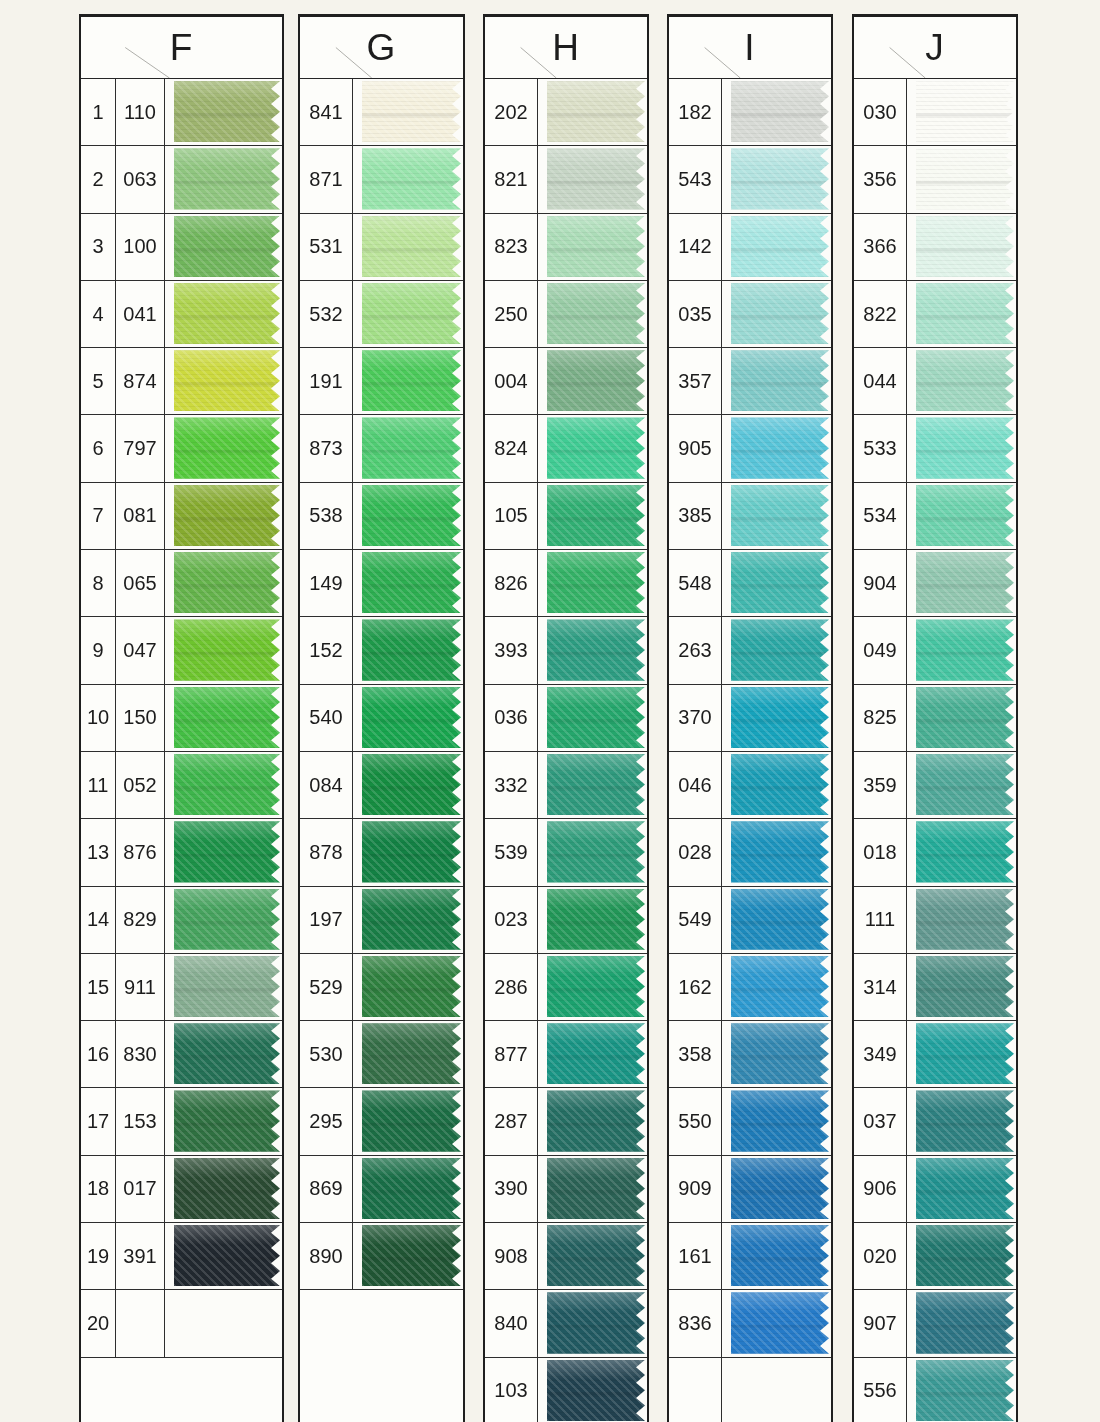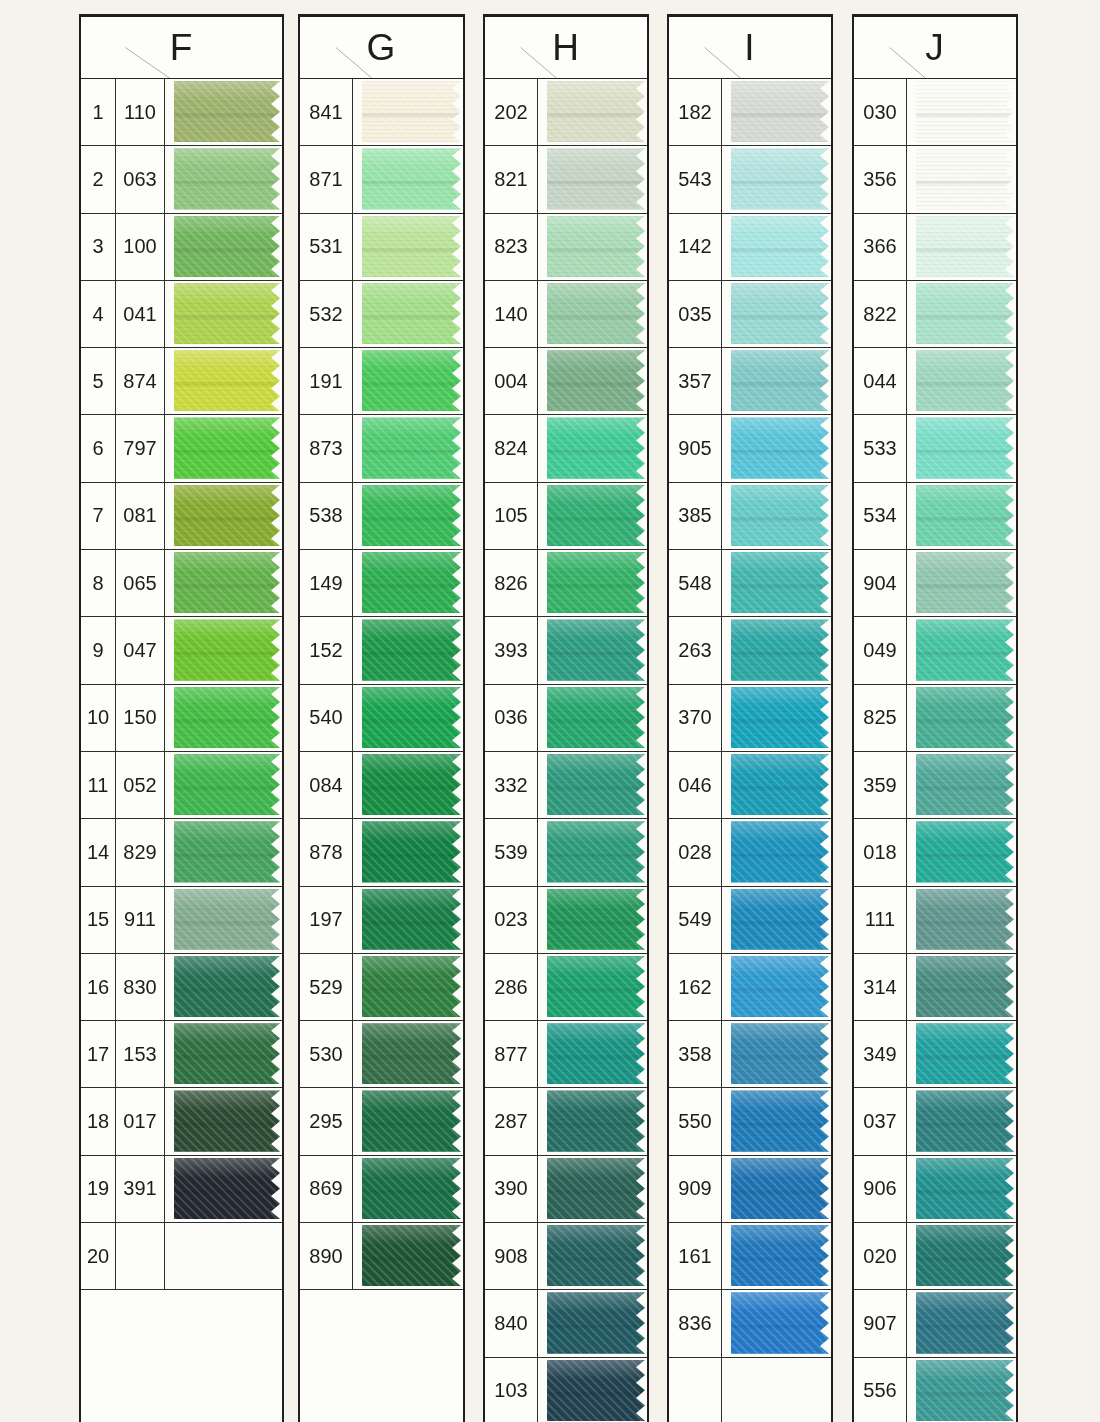--- a/index.html
+++ b/index.html
@@ -160,20 +160,27 @@
         </div>
       </div>
       <div class="row">
         <div class="num-cell">11</div>
         <div class="code-cell">052</div>
         <div class="swatch-cell">
           <div class="ribbon" style="background-color: rgb(62, 181, 76);"></div>
         </div>
       </div>
       <div class="row">
+        <div class="num-cell">13</div>
+        <div class="code-cell">876</div>
+        <div class="swatch-cell">
+          <div class="ribbon" style="background-color: rgb(28, 145, 72);"></div>
+        </div>
+      </div>
+      <div class="row">
         <div class="num-cell">14</div>
         <div class="code-cell">829</div>
         <div class="swatch-cell">
           <div class="ribbon" style="background-color: rgb(70, 162, 94);"></div>
         </div>
       </div>
       <div class="row">
         <div class="num-cell">15</div>
         <div class="code-cell">911</div>
         <div class="swatch-cell">
@@ -349,21 +356,21 @@
           <div class="ribbon" style="background-color: rgb(198, 213, 197);"></div>
         </div>
       </div>
       <div class="row">
         <div class="code-cell">823</div>
         <div class="swatch-cell">
           <div class="ribbon" style="background-color: rgb(171, 220, 183);"></div>
         </div>
       </div>
       <div class="row">
-        <div class="code-cell">140</div>
+        <div class="code-cell">250</div>
         <div class="swatch-cell">
           <div class="ribbon" style="background-color: rgb(152, 203, 165);"></div>
         </div>
       </div>
       <div class="row">
         <div class="code-cell">004</div>
         <div class="swatch-cell">
           <div class="ribbon" style="background-color: rgb(122, 174, 135);"></div>
         </div>
       </div>

